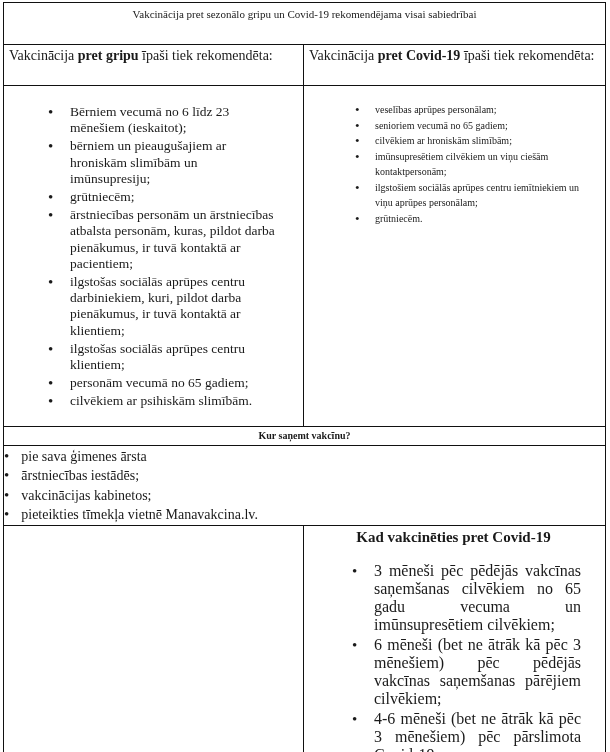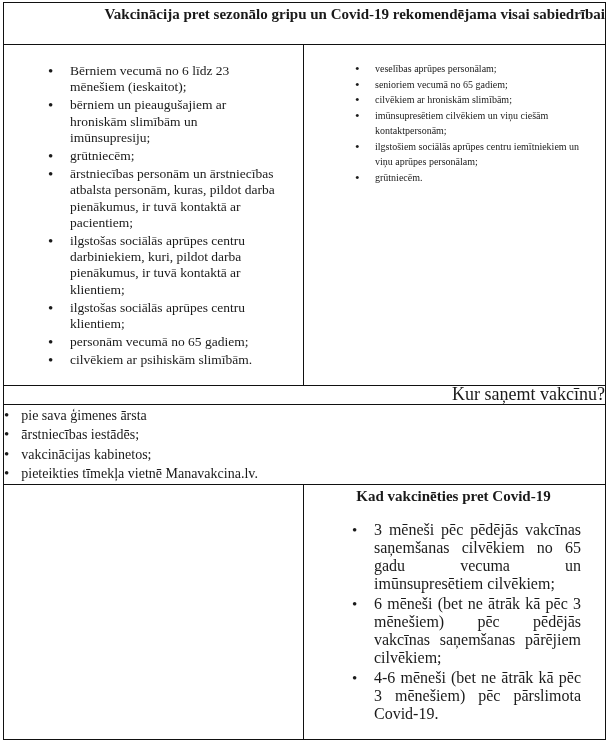--- a/index.html
+++ b/index.html
@@ -19,23 +19,23 @@
   table.doc td {
     border: 1.5px solid #111;
     vertical-align: top;
     padding: 0;
   }
   .col-left { width: 300px; }
   .col-right { width: 302px; }
 
   .title-cell {
     height: 38px;
-    text-align: right;
-    font-weight: bold;
-    font-size: 15px;
+    text-align: center;
+    font-weight: normal;
+    font-size: 11px;
     padding-top: 3px !important;
   }
   .head-cell {
     height: 38px;
     padding: 2px 4px 0 5px !important;
     font-size: 14px;
     line-height: 17px;
   }
   .head-cell b { font-weight: bold; }
 
@@ -56,23 +56,23 @@
   }
   .list-left { padding-top: 2px !important; height: 337px; }
   .list-left ul.bul { padding-left: 50px; padding-right: 6px; line-height: 16.2px; }
   .list-left ul.bul li { margin-bottom: 2px; }
 
   .list-right ul.bul { padding-left: 55px; padding-right: 6px; font-size: 10px; line-height: 15.5px; }
   .list-right ul.bul li::before { left: -20px; font-size: 13px; }
 
   .where-head {
     height: 18px;
-    text-align: right;
-    font-weight: normal;
-    font-size: 18px;
+    text-align: center;
+    font-weight: bold;
+    font-size: 10px;
     line-height: 17px;
   }
   .where-cell {
     height: 78px;
     text-align: left;
     font-size: 14px;
     line-height: 19.5px;
     padding-top: 1px !important;
   }
   .where-cell .wi { display: block; }
@@ -97,20 +97,24 @@
 <body>
 
 <table class="doc">
   <colgroup>
     <col class="col-left">
     <col class="col-right">
   </colgroup>
   <tbody>
       <tr>
     <td colspan="2" class="title-cell">Vakcinācija pret sezonālo gripu un Covid-19 rekomendējama visai sabiedrībai</td>
+  </tr>
+  <tr>
+    <td class="head-cell"><span>Vakcinācija </span><b>pret gripu</b><span> īpaši  tiek rekomendēta:</span></td>
+    <td class="head-cell"><span>Vakcinācija </span><b>pret Covid-19</b><span> īpaši tiek rekomendēta:</span></td>
   </tr>
   <tr>
     <td class="list-left">
       <ul class="bul">
         <li>Bērniem vecumā no 6 līdz 23 mēnešiem (ieskaitot);</li>
         <li>bērniem un pieaugušajiem ar hroniskām slimībām un imūnsupresiju;</li>
         <li>grūtniecēm;</li>
         <li>ārstniecības personām un ārstniecības atbalsta personām, kuras, pildot darba pienākumus, ir tuvā kontaktā ar pacientiem;</li>
         <li>ilgstošas sociālās aprūpes centru darbiniekiem, kuri, pildot darba pienākumus, ir tuvā kontaktā ar klientiem;</li>
         <li>ilgstošas sociālās aprūpes centru klientiem;</li>

